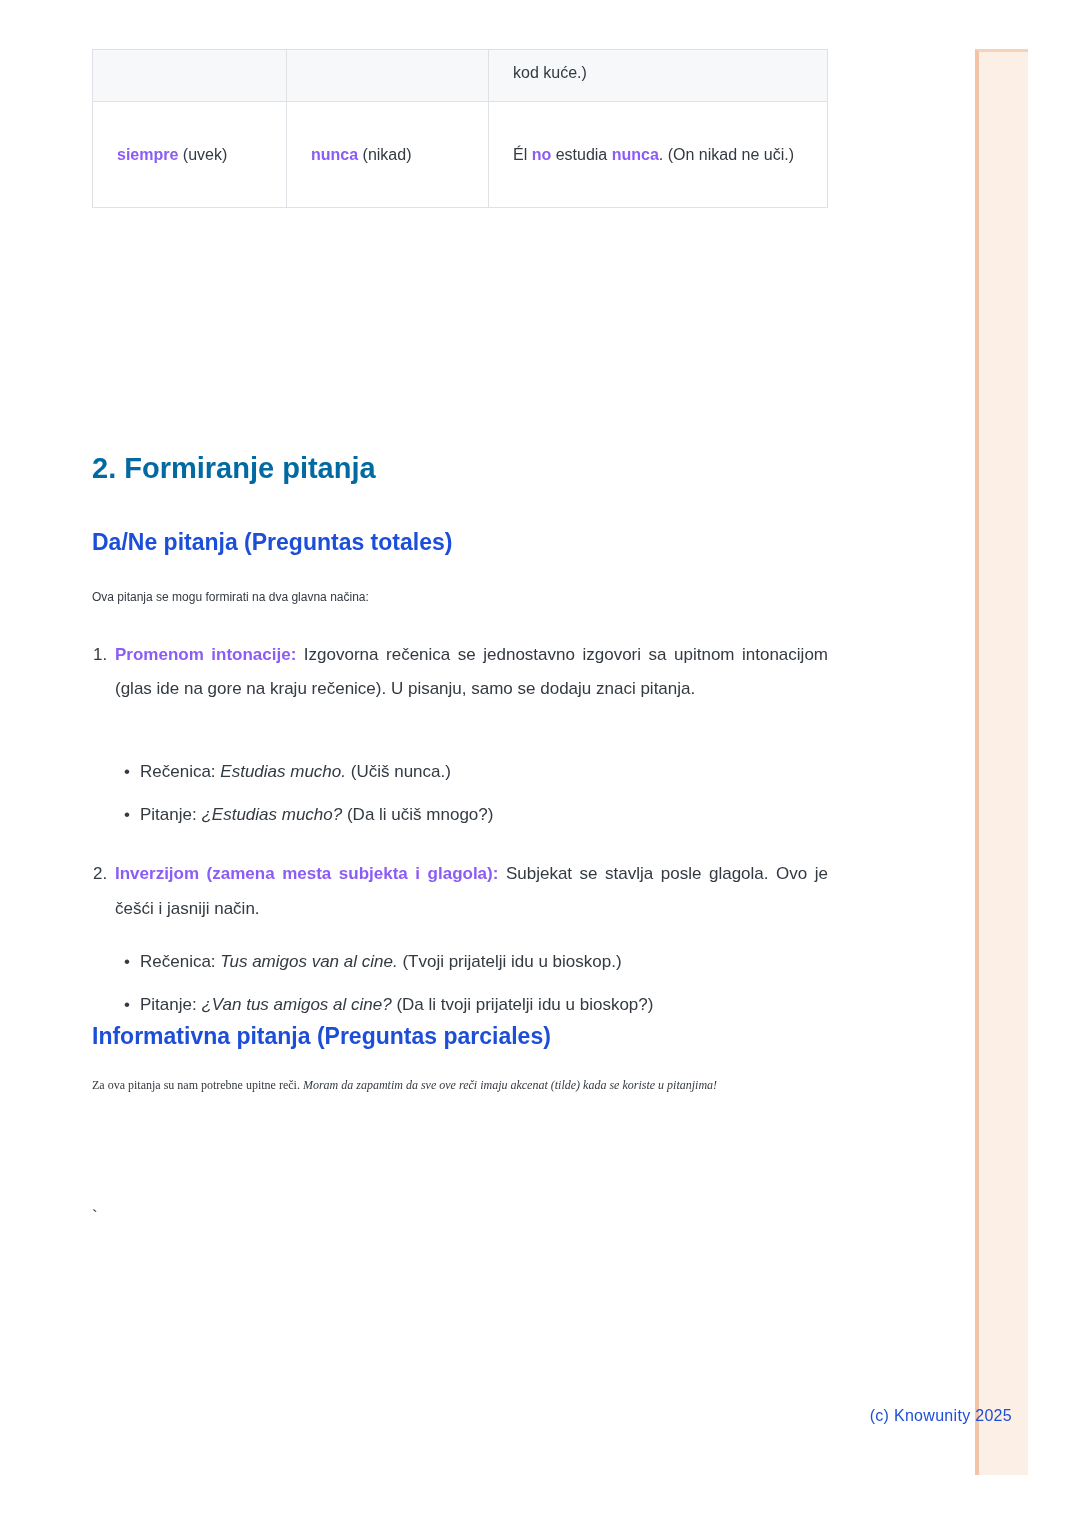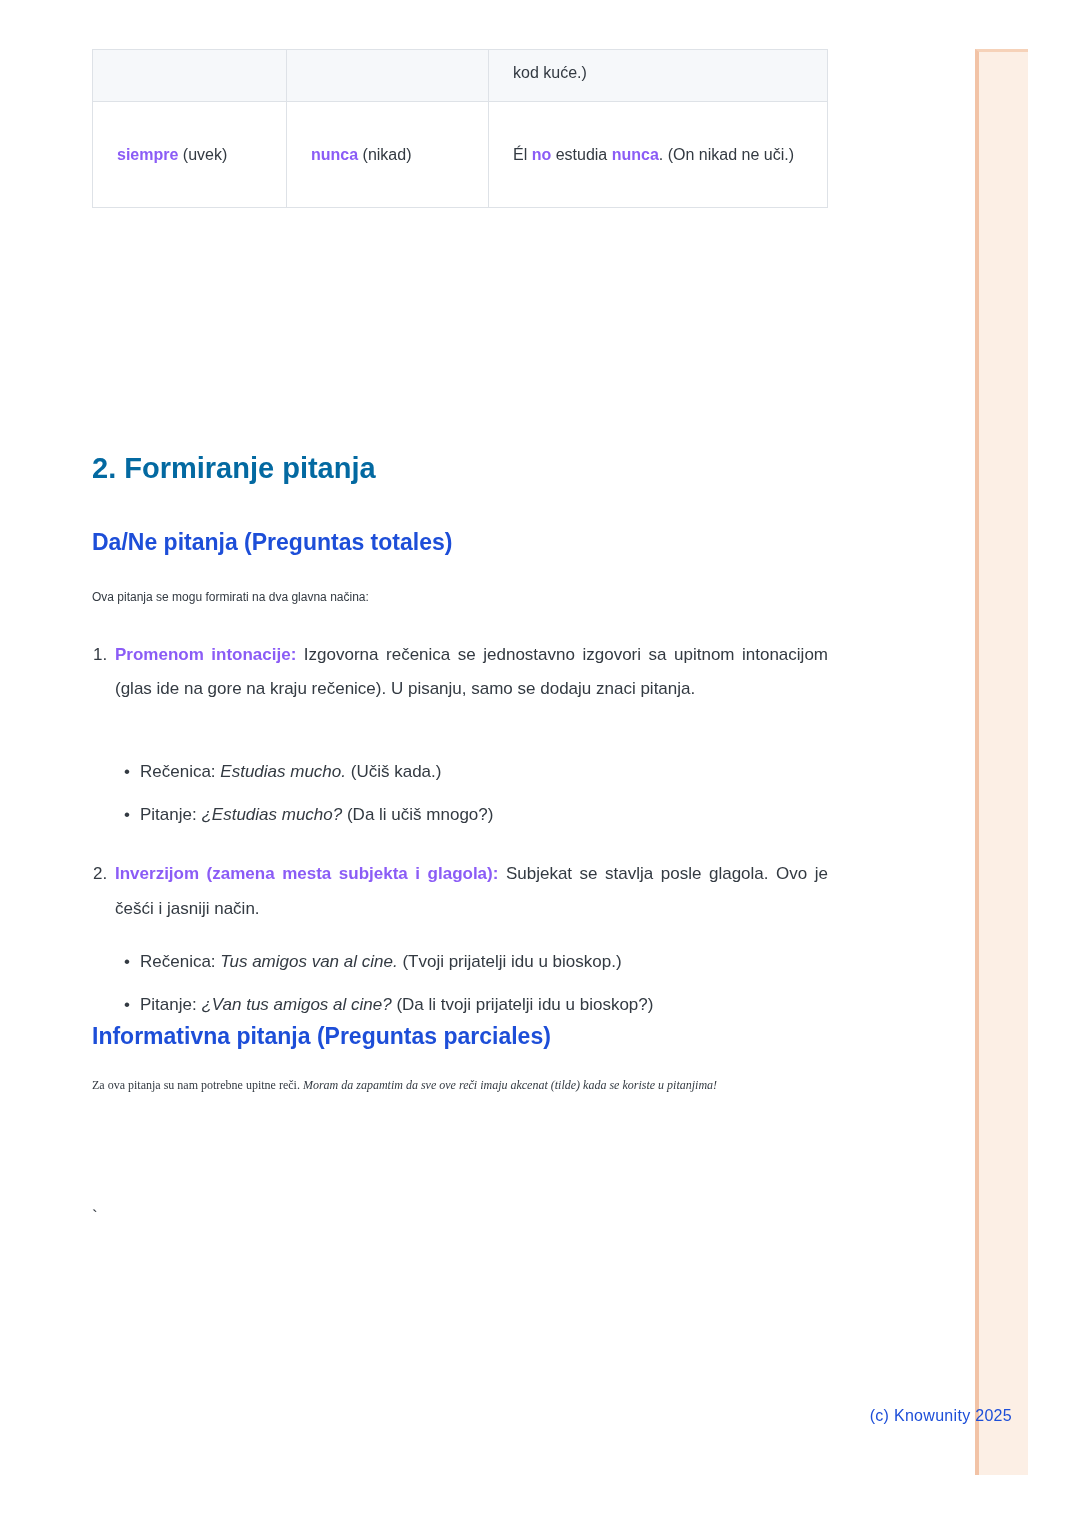--- a/index.html
+++ b/index.html
@@ -92,21 +92,21 @@
 
   <div class="para p1">Ova pitanja se mogu formirati na dva glavna načina:</div>
 
   <div class="li one">
     <span class="num">1.</span>
     <div class="li-body"><b>Promenom intonacije:</b><span> Izgovorna rečenica se jednostavno izgovori sa upitnom intonacijom (glas ide na gore na kraju rečenice). U pisanju, samo se dodaju znaci pitanja.</span></div>
   </div>
 
   <div class="bullet b1a">
     <span class="dot">•</span>
-    <span><span>Rečenica: </span><i>Estudias mucho.</i><span> (Učiš kada.)</span></span>
+    <span><span>Rečenica: </span><i>Estudias mucho.</i><span> (Učiš nunca.)</span></span>
   </div>
   <div class="bullet b1b">
     <span class="dot">•</span>
     <span><span>Pitanje: </span><i>¿Estudias mucho?</i><span> (Da li učiš mnogo?)</span></span>
   </div>
 
   <div class="li two">
     <span class="num">2.</span>
     <div class="li-body"><b>Inverzijom (zamena mesta subjekta i glagola):</b><span> Subjekat se stavlja posle glagola. Ovo je češći i jasniji način.</span></div>
   </div>

